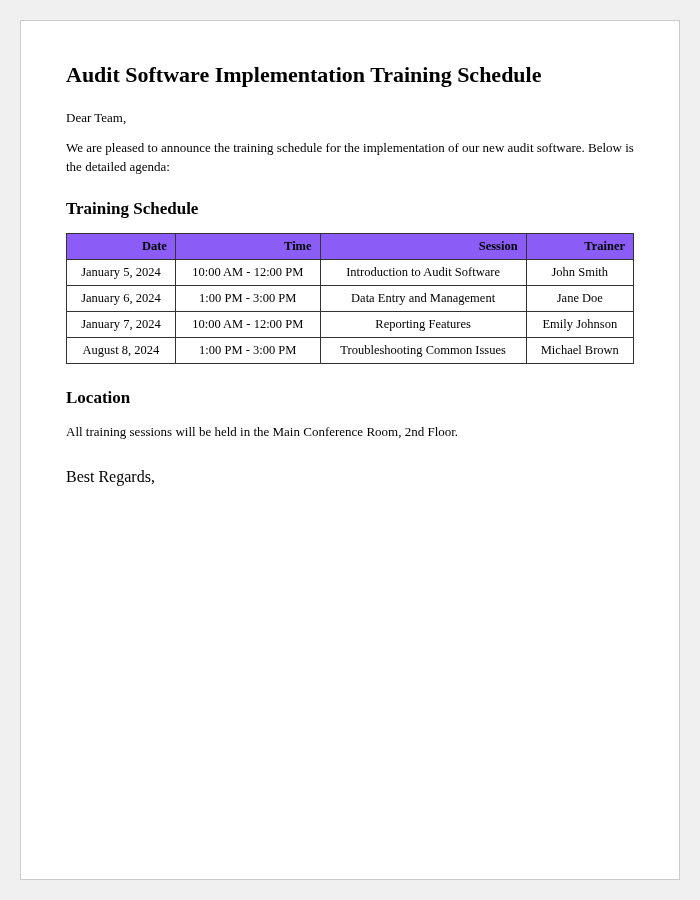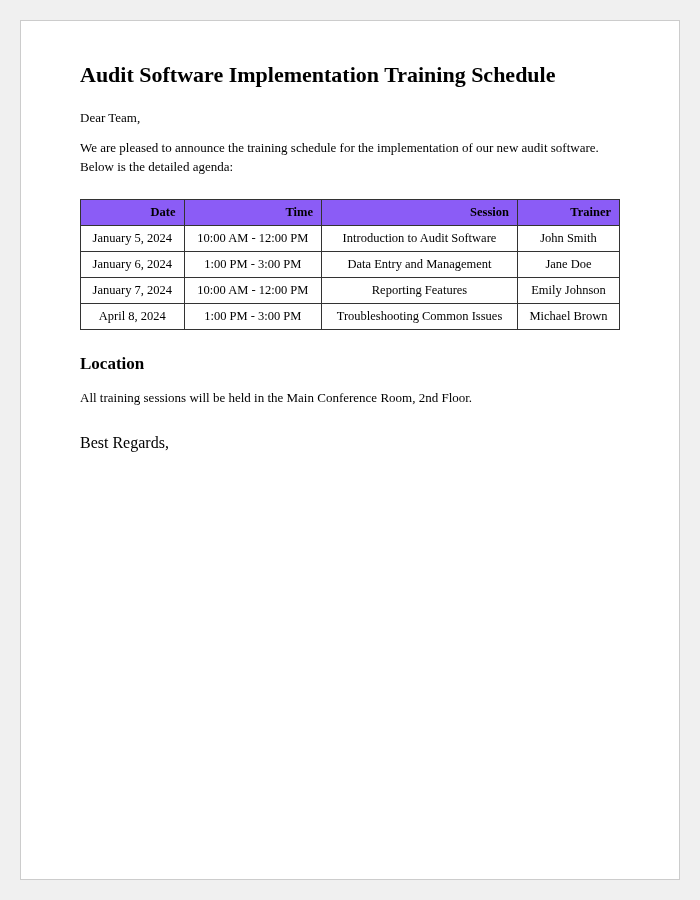--- a/index.html
+++ b/index.html
@@ -16,21 +16,21 @@
       align-items: center;
       justify-content: center;
       font-family: 'Times New Roman', Times, serif;
     }
 
     .page {
       width: 660px;
       min-height: 860px;
       background: #ffffff;
       border: 1px solid #cccccc;
-      padding: 40px 59px;
+      padding: 40px 45px;
     }
 
     .doc-title {
       font-size: 22px;
       font-weight: bold;
       line-height: 1.3;
       margin-bottom: 20px;
     }
 
     .greeting {
@@ -91,20 +91,21 @@
 <body>
 
 <div class="page">
 
   <h1 class="doc-title">Audit Software Implementation Training Schedule</h1>
 
   <p class="greeting">Dear Team,</p>
 
   <p class="intro-text">We are pleased to announce the training schedule for the implementation of our new audit software. Below is the detailed agenda:</p>
 
+  <h2 class="section-heading">Training Schedule</h2>
 
   <table class="training-table">
     <thead>
       <tr>
         <th>Date</th>
         <th>Time</th>
         <th>Session</th>
         <th>Trainer</th>
       </tr>
     </thead>
@@ -121,21 +122,21 @@
           <td>Data Entry and Management</td>
           <td>Jane Doe</td>
         </tr>
         <tr>
           <td>January 7, 2024</td>
           <td>10:00 AM - 12:00 PM</td>
           <td>Reporting Features</td>
           <td>Emily Johnson</td>
         </tr>
         <tr>
-          <td>April 8, 2024</td>
+          <td>August 8, 2024</td>
           <td>1:00 PM - 3:00 PM</td>
           <td>Troubleshooting Common Issues</td>
           <td>Michael Brown</td>
         </tr>
       </tbody>
   </table>
 
   <h2 class="section-heading">Location</h2>
 
   <p class="location-text">All training sessions will be held in the Main Conference Room, 2nd Floor.</p>

